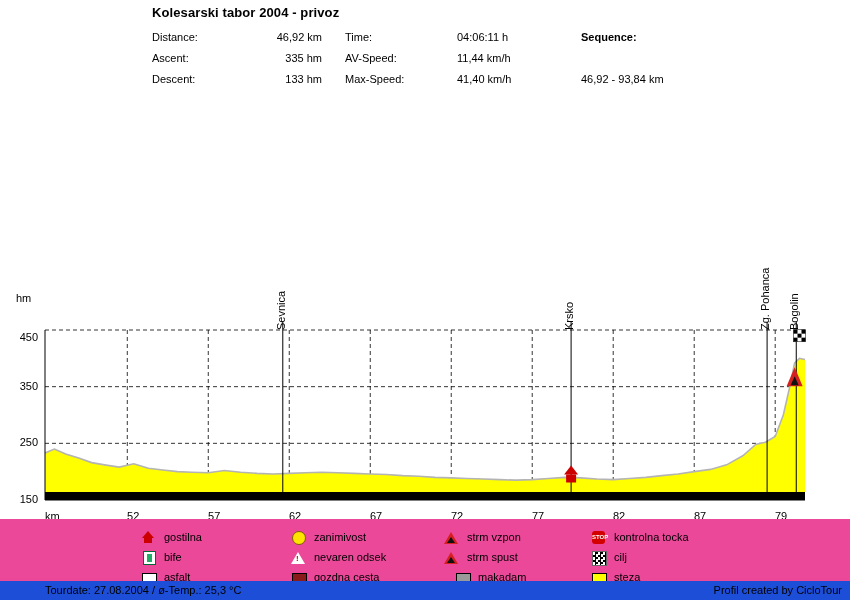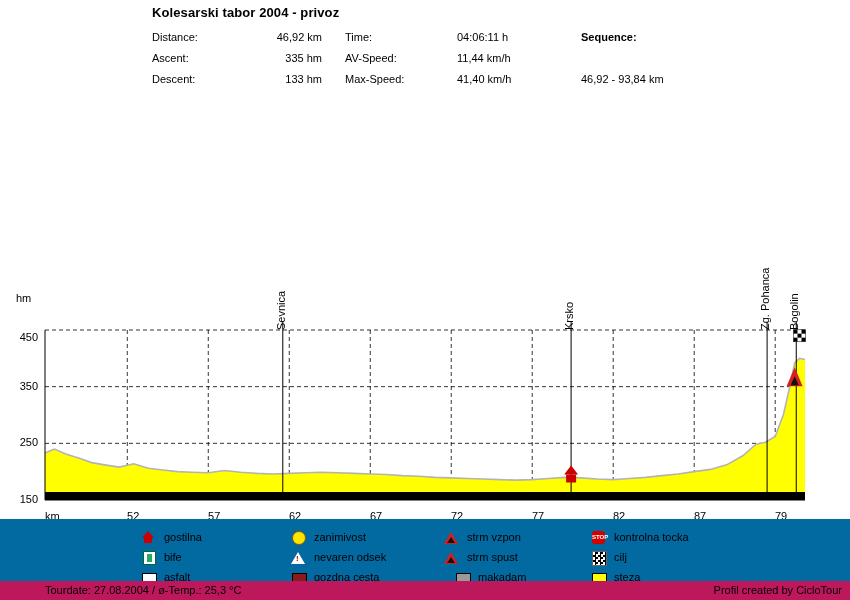--- a/index.html
+++ b/index.html
@@ -89,21 +89,21 @@
     white-space: nowrap;
   }
 
   
   .legend {
     position: absolute;
     left: 0;
     top: 519px;
     width: 850px;
     height: 62px;
-    background: #0369a1;
+    background: #ec4899;
   }
   .legend-inner {
     position: relative;
     width: 850px;
     height: 62px;
   }
   .leg-item {
     position: absolute;
     display: flex;
     align-items: center;
@@ -116,21 +116,21 @@
     margin-right: 7px;
     position: relative;
     flex: none;
   }
   .footer {
     position: absolute;
     left: 0;
     top: 581px;
     width: 850px;
     height: 19px;
-    background: #be185d;
+    background: #1d4ed8;
     font-size: 11px;
   }
   .footer-left {
     position: absolute;
     left: 45px;
     top: 3px;
   }
   .footer-right {
     position: absolute;
     right: 8px;

